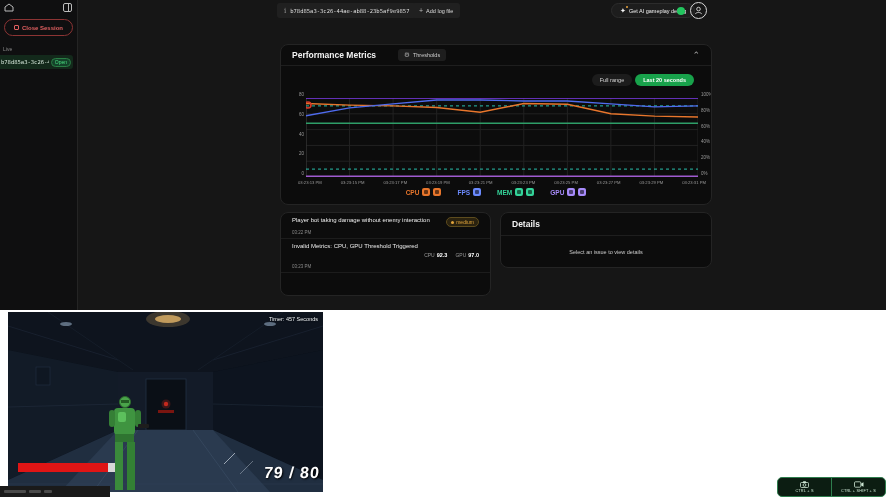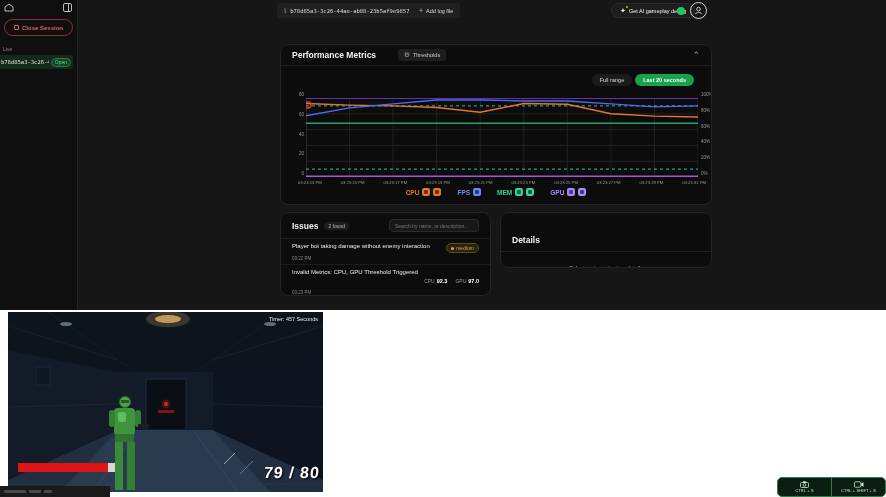--- a/index.html
+++ b/index.html
@@ -85,21 +85,21 @@
   .issue-title { font-size:6px; color:#ececec; }
   .sev-badge { margin-left:auto; display:flex; align-items:center; gap:2px; background:#2a220f;
     border:1px solid #5d4c1e; color:#e0a33b; font-size:5px; border-radius:7px; padding:0px 4px; line-height:8px; }
   .sev-dot { width:3px; height:3px; border-radius:50%; background:#e0a33b; }
   .issue-time { font-size:4.5px; color:#8a8a8a; margin-top:3px; }
   .metric-pair { margin-left:auto; display:flex; gap:8px; }
   .metric-pair .lbl { font-size:5px; color:#9a9a9a; }
   .metric-pair .val { font-size:5.5px; color:#ffffff; font-weight:bold; margin-left:2px; }
 
   .details-panel { left:500px; top:212px; width:212px; height:56px; }
-  .details-header { height:23px;margin-top:16px; }
+  .details-header { height:23px; }
   .details-empty { height:32px; display:flex; align-items:center; justify-content:center;
     font-size:5.5px; color:#cccccc; }
 
   
   .game { position:absolute; left:8px; top:312px; width:315px; height:180px; background:#05080d; overflow:hidden; }
   .game svg { position:absolute; left:0; top:0; }
   .hud-timer { position:absolute; right:5px; top:4px; font-size:5.5px; color:#eef2f5; text-shadow:0 0 2px #000; }
   .health-wrap { position:absolute; left:10px; top:151px; width:97px; height:9px; background:#2c2c2c; }
   .health-fill { height:100%; background:#e01515; }
   .health-tip { position:absolute; right:0; top:0; width:7px; height:100%; background:#d8d8d8; }
@@ -269,25 +269,20 @@
             <i></i>
           </span>
           <span class="legend-badge" style="background: rgb(167, 139, 250);">
             <i></i>
           </span>
         </span>
       </div>
   </div>
 
   <div class="panel issues-panel">
-    <div class="panel-header issues-header">
-      <span class="panel-title">Issues</span>
-      <span class="count-chip">2 found</span>
-      <input class="search-input" placeholder="Search by name, or description..." style="">
-    </div>
     <div class="issue-row">
       <div class="issue-top">
         <span class="issue-title">Player bot taking damage without enemy interaction</span>
         <span class="sev-badge">
           <span class="sev-dot"></span>
           <span>medium</span>
         </span>
       </div>
       <div class="issue-time">03:22 PM</div>
     </div>

